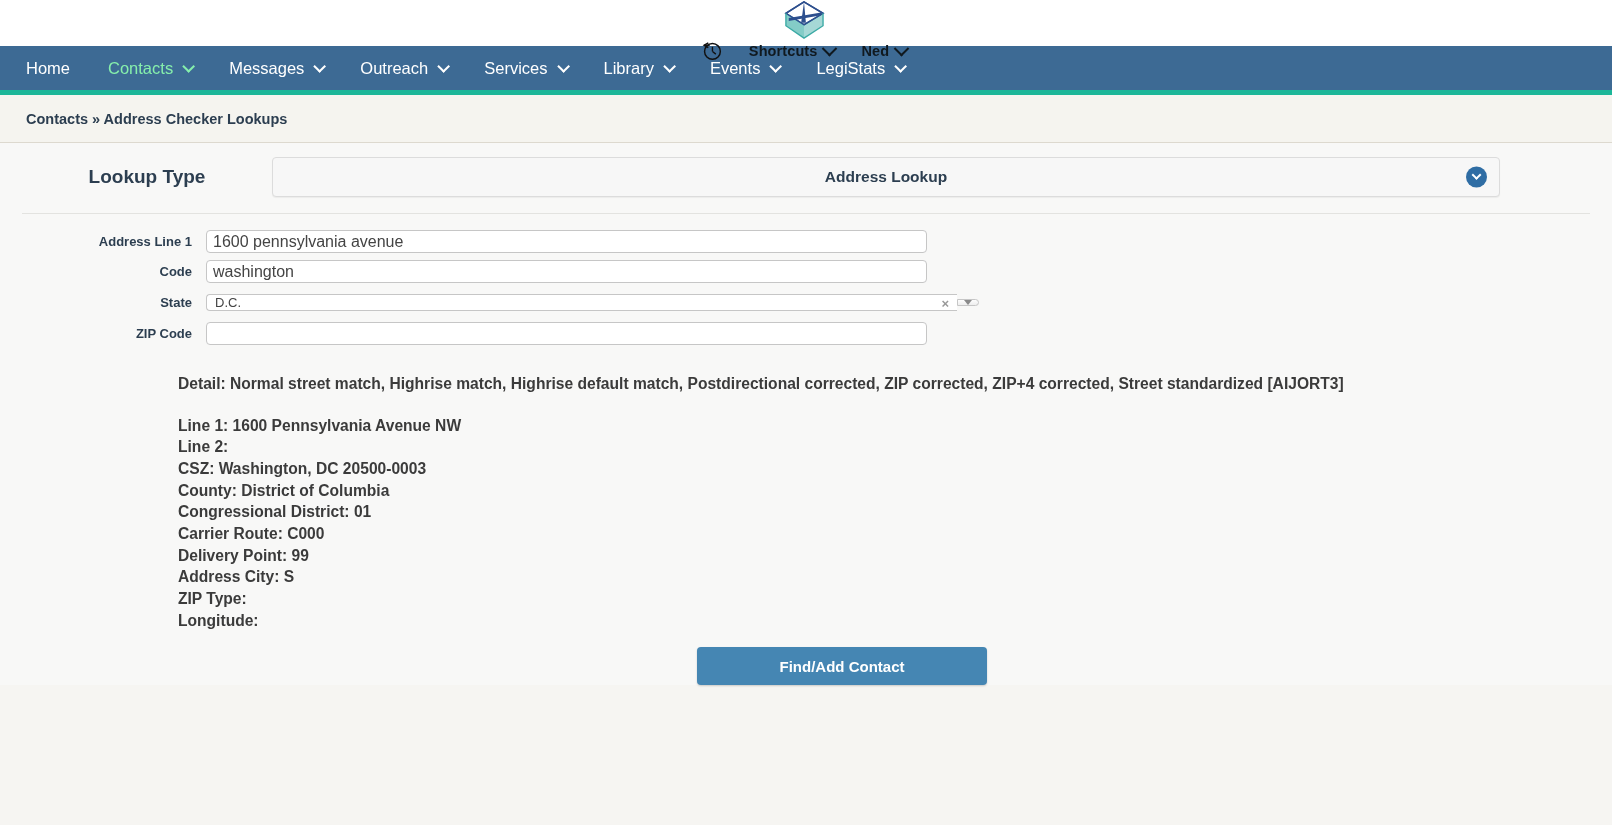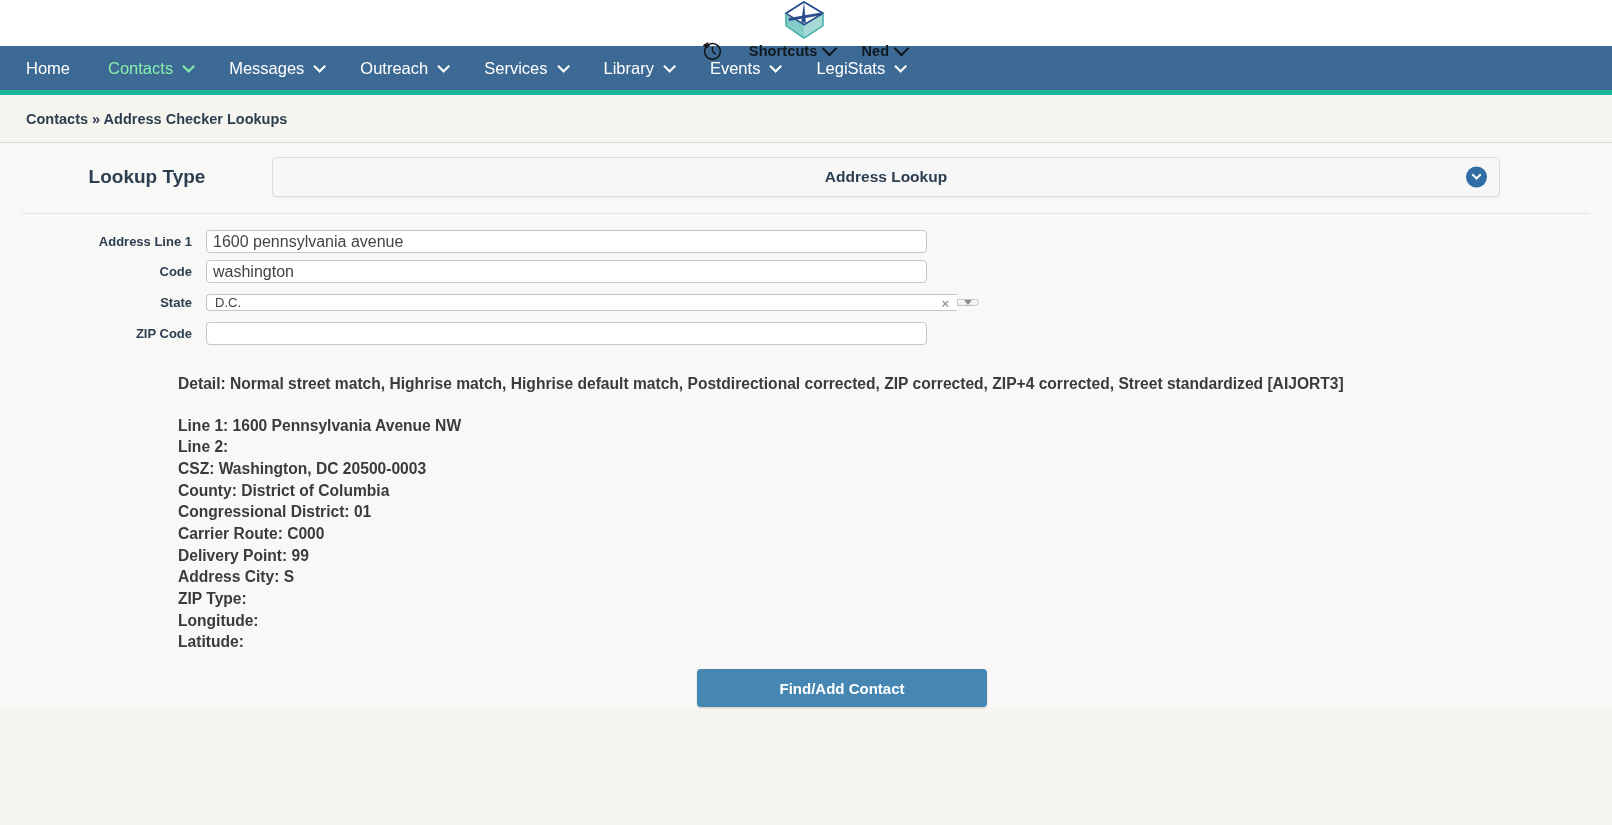--- a/index.html
+++ b/index.html
@@ -388,21 +388,20 @@
         <div class="rline">Line 1: 1600 Pennsylvania Avenue NW</div>
         <div class="rline">Line 2:</div>
         <div class="rline">CSZ: Washington, DC 20500-0003</div>
         <div class="rline">County: District of Columbia</div>
         <div class="rline">Congressional District: 01</div>
         <div class="rline">Carrier Route: C000</div>
         <div class="rline">Delivery Point: 99</div>
         <div class="rline">Address City: S</div>
         <div class="rline">ZIP Type:</div>
         <div class="rline">Longitude:</div>
-        <div class="rline">Latitude:</div>
       </div>
   </div>
 
   <div class="findadd-wrap">
     <button class="btn btn-findadd">Find/Add Contact</button>
   </div>
 
 </div>
 
 </body></html>

